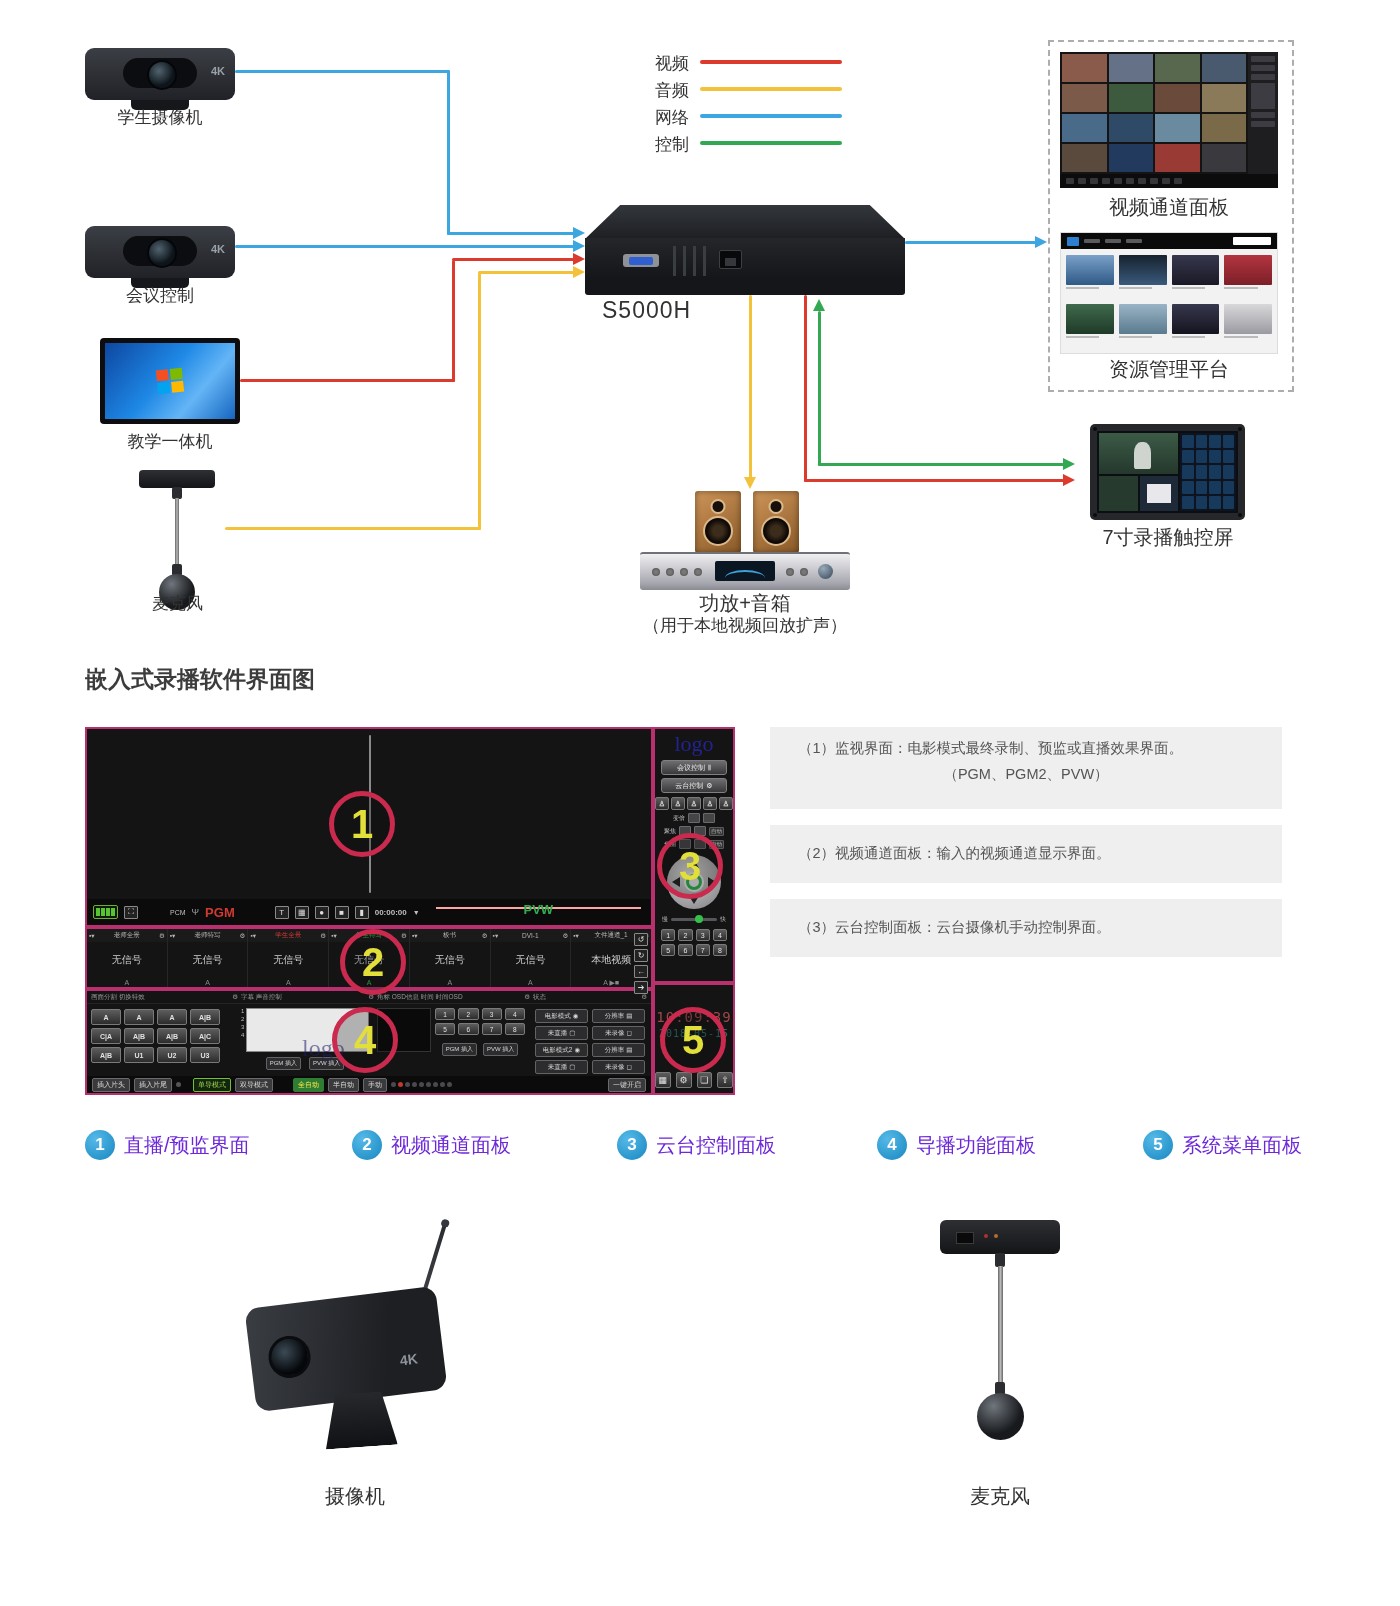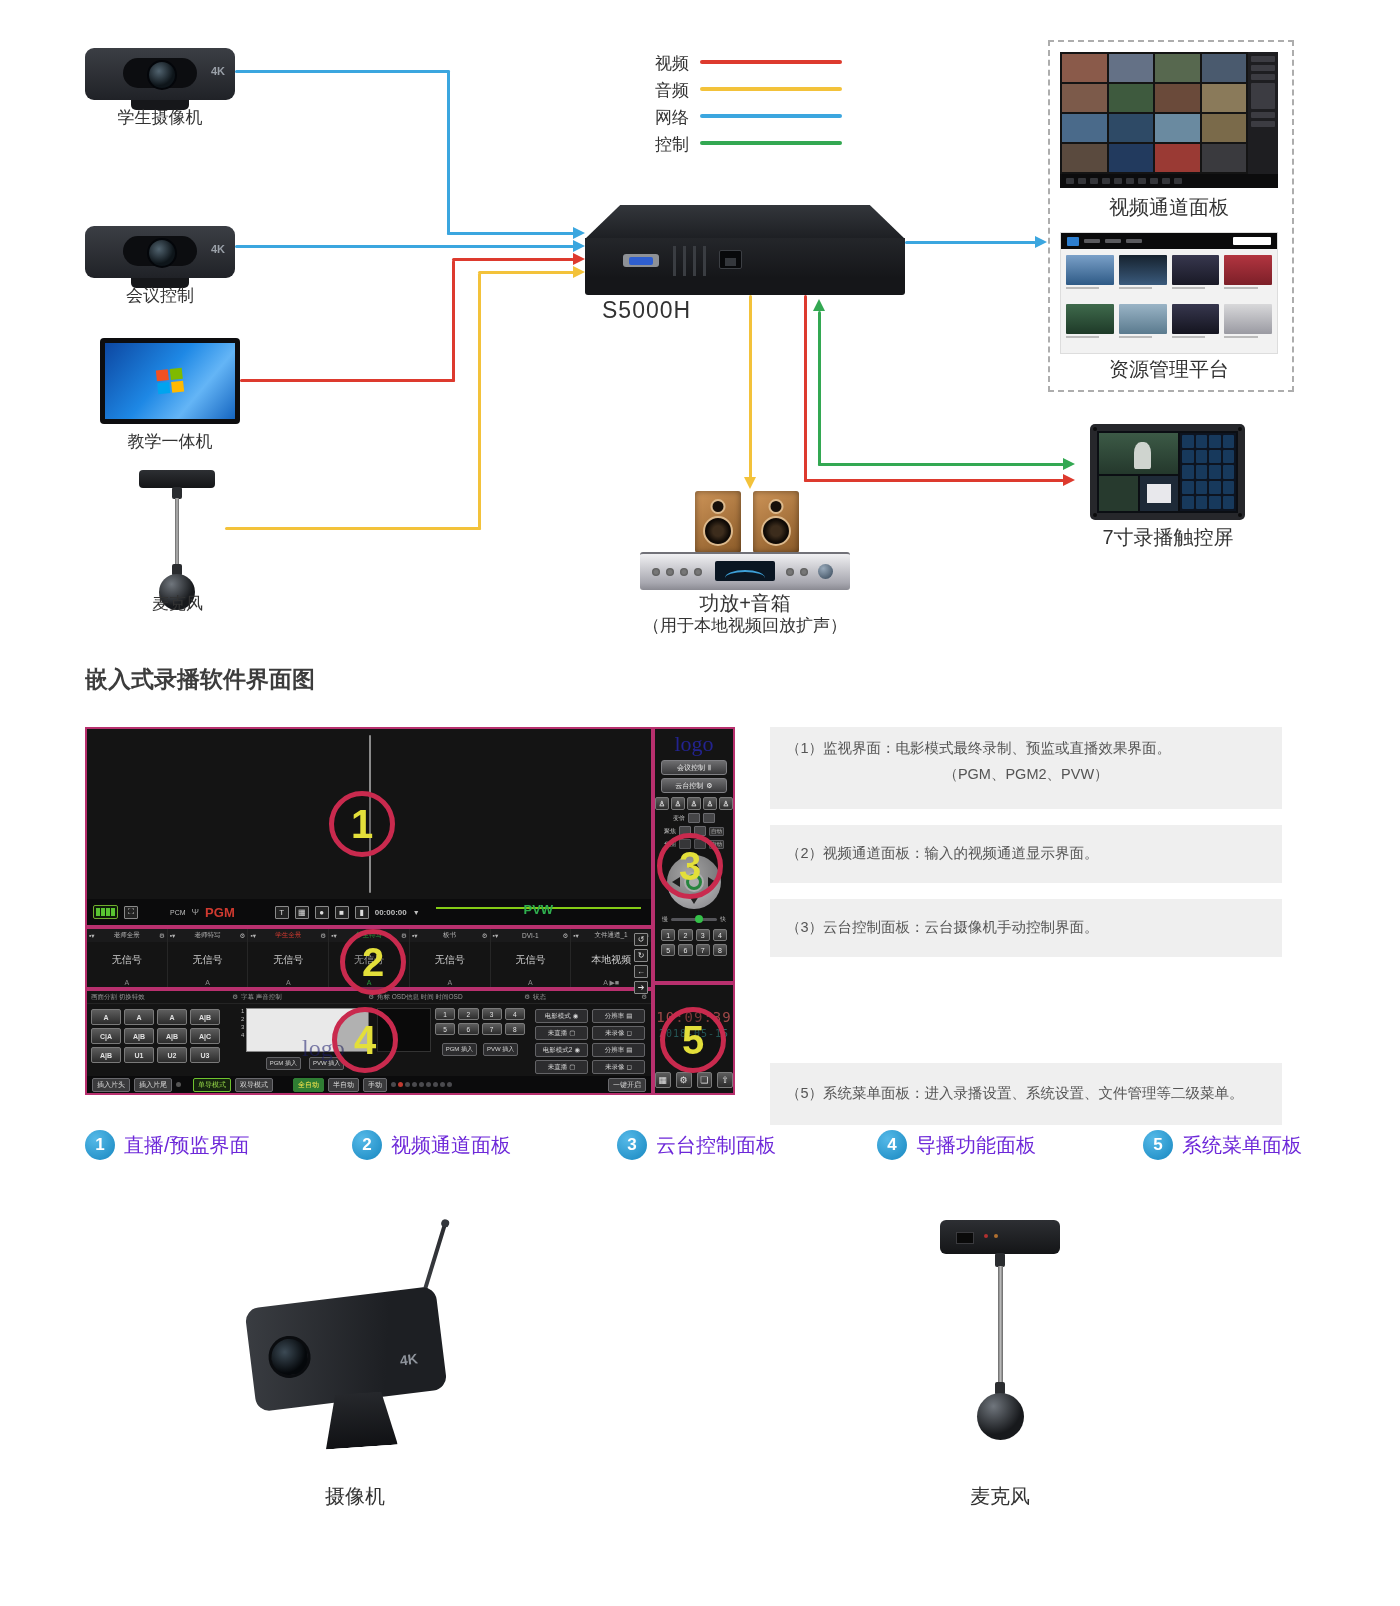--- a/index.html
+++ b/index.html
@@ -85,21 +85,21 @@
   .amp .knb{position:absolute;width:15px;height:15px;border-radius:50%;background:radial-gradient(circle at 35% 30%,#9ab,#345);}
   
   .sw{position:absolute;left:85px;top:727px;width:650px;height:368px;background:#0e0e0f;}
   .sw-p{position:absolute;border:2px solid #b8306e;background:#141414;box-sizing:border-box;}
   .numbadge{position:absolute;border:5px solid #c92a4e;border-radius:50%;color:#e3df3a;font-weight:bold;display:flex;align-items:center;justify-content:center;background:rgba(10,10,10,.25);z-index:30;}
   .statbar{position:absolute;left:0;right:0;bottom:0;height:26px;background:#0b0b0c;display:flex;align-items:center;gap:6px;padding:0 6px;box-sizing:border-box;}
   .meter{display:flex;gap:1px;border:1px solid #6fae2e;padding:2px;border-radius:2px;background:#0f1a0a;}
   .meter i{width:4px;height:8px;background:#59c431;display:block;}
   .mini{color:#bfbfbf;font-size:9px;}
   .icbox{width:12px;height:11px;border:1px solid #8a8a8a;color:#ddd;font-size:8px;display:flex;align-items:center;justify-content:center;border-radius:1px;background:#222;}
-  .pvw-zone{flex:1;display:flex;align-items:flex-start;justify-content:center;align-self:stretch;border-bottom:2px solid #84cc16;margin:3px 4px 16px 10px;}
+  .pvw-zone{flex:1;display:flex;align-items:flex-start;justify-content:center;align-self:stretch;border-bottom:2px solid #fca5a5;margin:3px 4px 16px 10px;}
   .chan{flex:1;border-right:1px solid #262626;display:flex;flex-direction:column;min-width:0;}
   .chan:last-child{border-right:none;}
   .chan-h{height:13px;background:#1a1a1b;display:flex;align-items:center;gap:2px;padding:0 2px;font-size:6.5px;color:#b5b5b5;white-space:nowrap;overflow:hidden;}
   .chan-b{flex:1;display:flex;align-items:center;justify-content:center;color:#cfcfcf;font-size:10px;}
   .chan-a{height:9px;text-align:center;color:#8a8a8a;font-size:7px;line-height:9px;}
   .secl{color:#9a9a9a;font-size:6.5px;display:flex;align-items:center;gap:4px;}
   .gbtn{background:linear-gradient(#5d5d5d,#2c2c2c);border:1px solid #7a7a7a;border-radius:2px;color:#e2e2e2;display:flex;align-items:center;justify-content:center;}
   .dbtn{background:#2c2c2e;border:1px solid #636366;border-radius:2px;color:#d6d6d6;display:flex;align-items:center;justify-content:center;gap:2px;}
   .modebtn{background:#3a3a3c;border:1px solid #6a6a6e;border-radius:2px;color:#ddd;font-size:7px;padding:1px 4px;white-space:nowrap;}
   .modebtn.grn{border-color:#6fc32e;color:#9ae04a;background:#15240e;}
@@ -124,21 +124,21 @@
   .slider .tr{position:relative;width:46px;height:3px;background:#55555a;border-radius:2px;}
   .slider .tr i{position:absolute;left:24px;top:-3px;width:8px;height:8px;border-radius:50%;background:#35c149;}
   .npad{display:grid;grid-template-columns:repeat(4,1fr);gap:3px;padding:5px 6px 0;}
   .npad b{height:10px;font-size:7px;font-weight:normal;}
   .clock1{font-family:"DejaVu Sans Mono",monospace;color:#a04848;font-size:14px;letter-spacing:1px;text-align:center;}
   .clock2{font-family:"DejaVu Sans Mono",monospace;color:#2e6f6f;font-size:10px;letter-spacing:1px;text-align:center;margin-top:3px;}
   .sysicons{position:absolute;left:0;right:0;bottom:5px;display:flex;justify-content:center;gap:5px;}
   .sysicons b{width:16px;height:14px;font-size:9px;font-weight:normal;}
   
   .callout{position:absolute;left:770px;width:512px;background:#efefef;color:#555;font-size:14.5px;line-height:1.65;padding:10px 16px;box-sizing:border-box;}
-  .callout .hang{text-indent:-44px;padding-left:44px;}
+  .callout .hang{text-indent:-44px;padding-left:44px;margin-left:12px;}
   .callout .sub{text-align:center;margin-top:2px;}
   
   .leg-item{position:absolute;display:flex;align-items:center;gap:9px;}
   .leg-circ{width:30px;height:30px;border-radius:50%;background:radial-gradient(circle at 35% 30%,#55b9e8,#1787c0);color:#fff;font-weight:bold;font-size:17px;display:flex;align-items:center;justify-content:center;}
   .leg-lab{color:#6d28d9;font-size:20px;}
   
   .bigcam-body{position:absolute;left:10px;top:62px;width:192px;height:104px;background:linear-gradient(100deg,#3a3d42,#1d1f23 70%);border-radius:14px;transform:rotate(-7deg);}
   .bigcam-lens{position:absolute;left:18px;top:32px;width:36px;height:36px;border-radius:50%;background:radial-gradient(circle at 38% 35%,#3c4a55,#05080b 65%);border:3px solid #0a0c0f;}
   .bigcam-4k{position:absolute;right:26px;bottom:26px;color:#8f949c;font-size:14px;font-weight:bold;}
   .bigcam-ant{position:absolute;left:188px;top:-12px;width:4px;height:100px;background:linear-gradient(#2a2c30,#44474c);border-radius:3px;transform:rotate(17deg);}
@@ -700,23 +700,20 @@
   <div class="callout" style="top:727px;height:82px;">
     <div class="hang">（1）监视界面：电影模式最终录制、预监或直播效果界面。</div>
     <div class="sub">（PGM、PGM2、PVW）</div>
   </div>
   <div class="callout" style="top:825px;height:58px;display:flex;align-items:center;">
     <div class="hang">（2）视频通道面板：输入的视频通道显示界面。</div>
   </div>
   <div class="callout" style="top:899px;height:58px;display:flex;align-items:center;">
     <div class="hang">（3）云台控制面板：云台摄像机手动控制界面。</div>
   </div>
-  <div class="callout" style="top:1063px;height:62px;display:flex;align-items:center;">
-    <div class="hang">（5）系统菜单面板：进入录播设置、系统设置、文件管理等二级菜单。</div>
-  </div>
 
   <div class="leg-item" style="left:85px;top:1130px;">
     <span class="leg-circ">1</span>
     <span class="leg-lab">直播/预监界面</span>
   </div>
   <div class="leg-item" style="left:352px;top:1130px;">
     <span class="leg-circ">2</span>
     <span class="leg-lab">视频通道面板</span>
   </div>
   <div class="leg-item" style="left:617px;top:1130px;">

